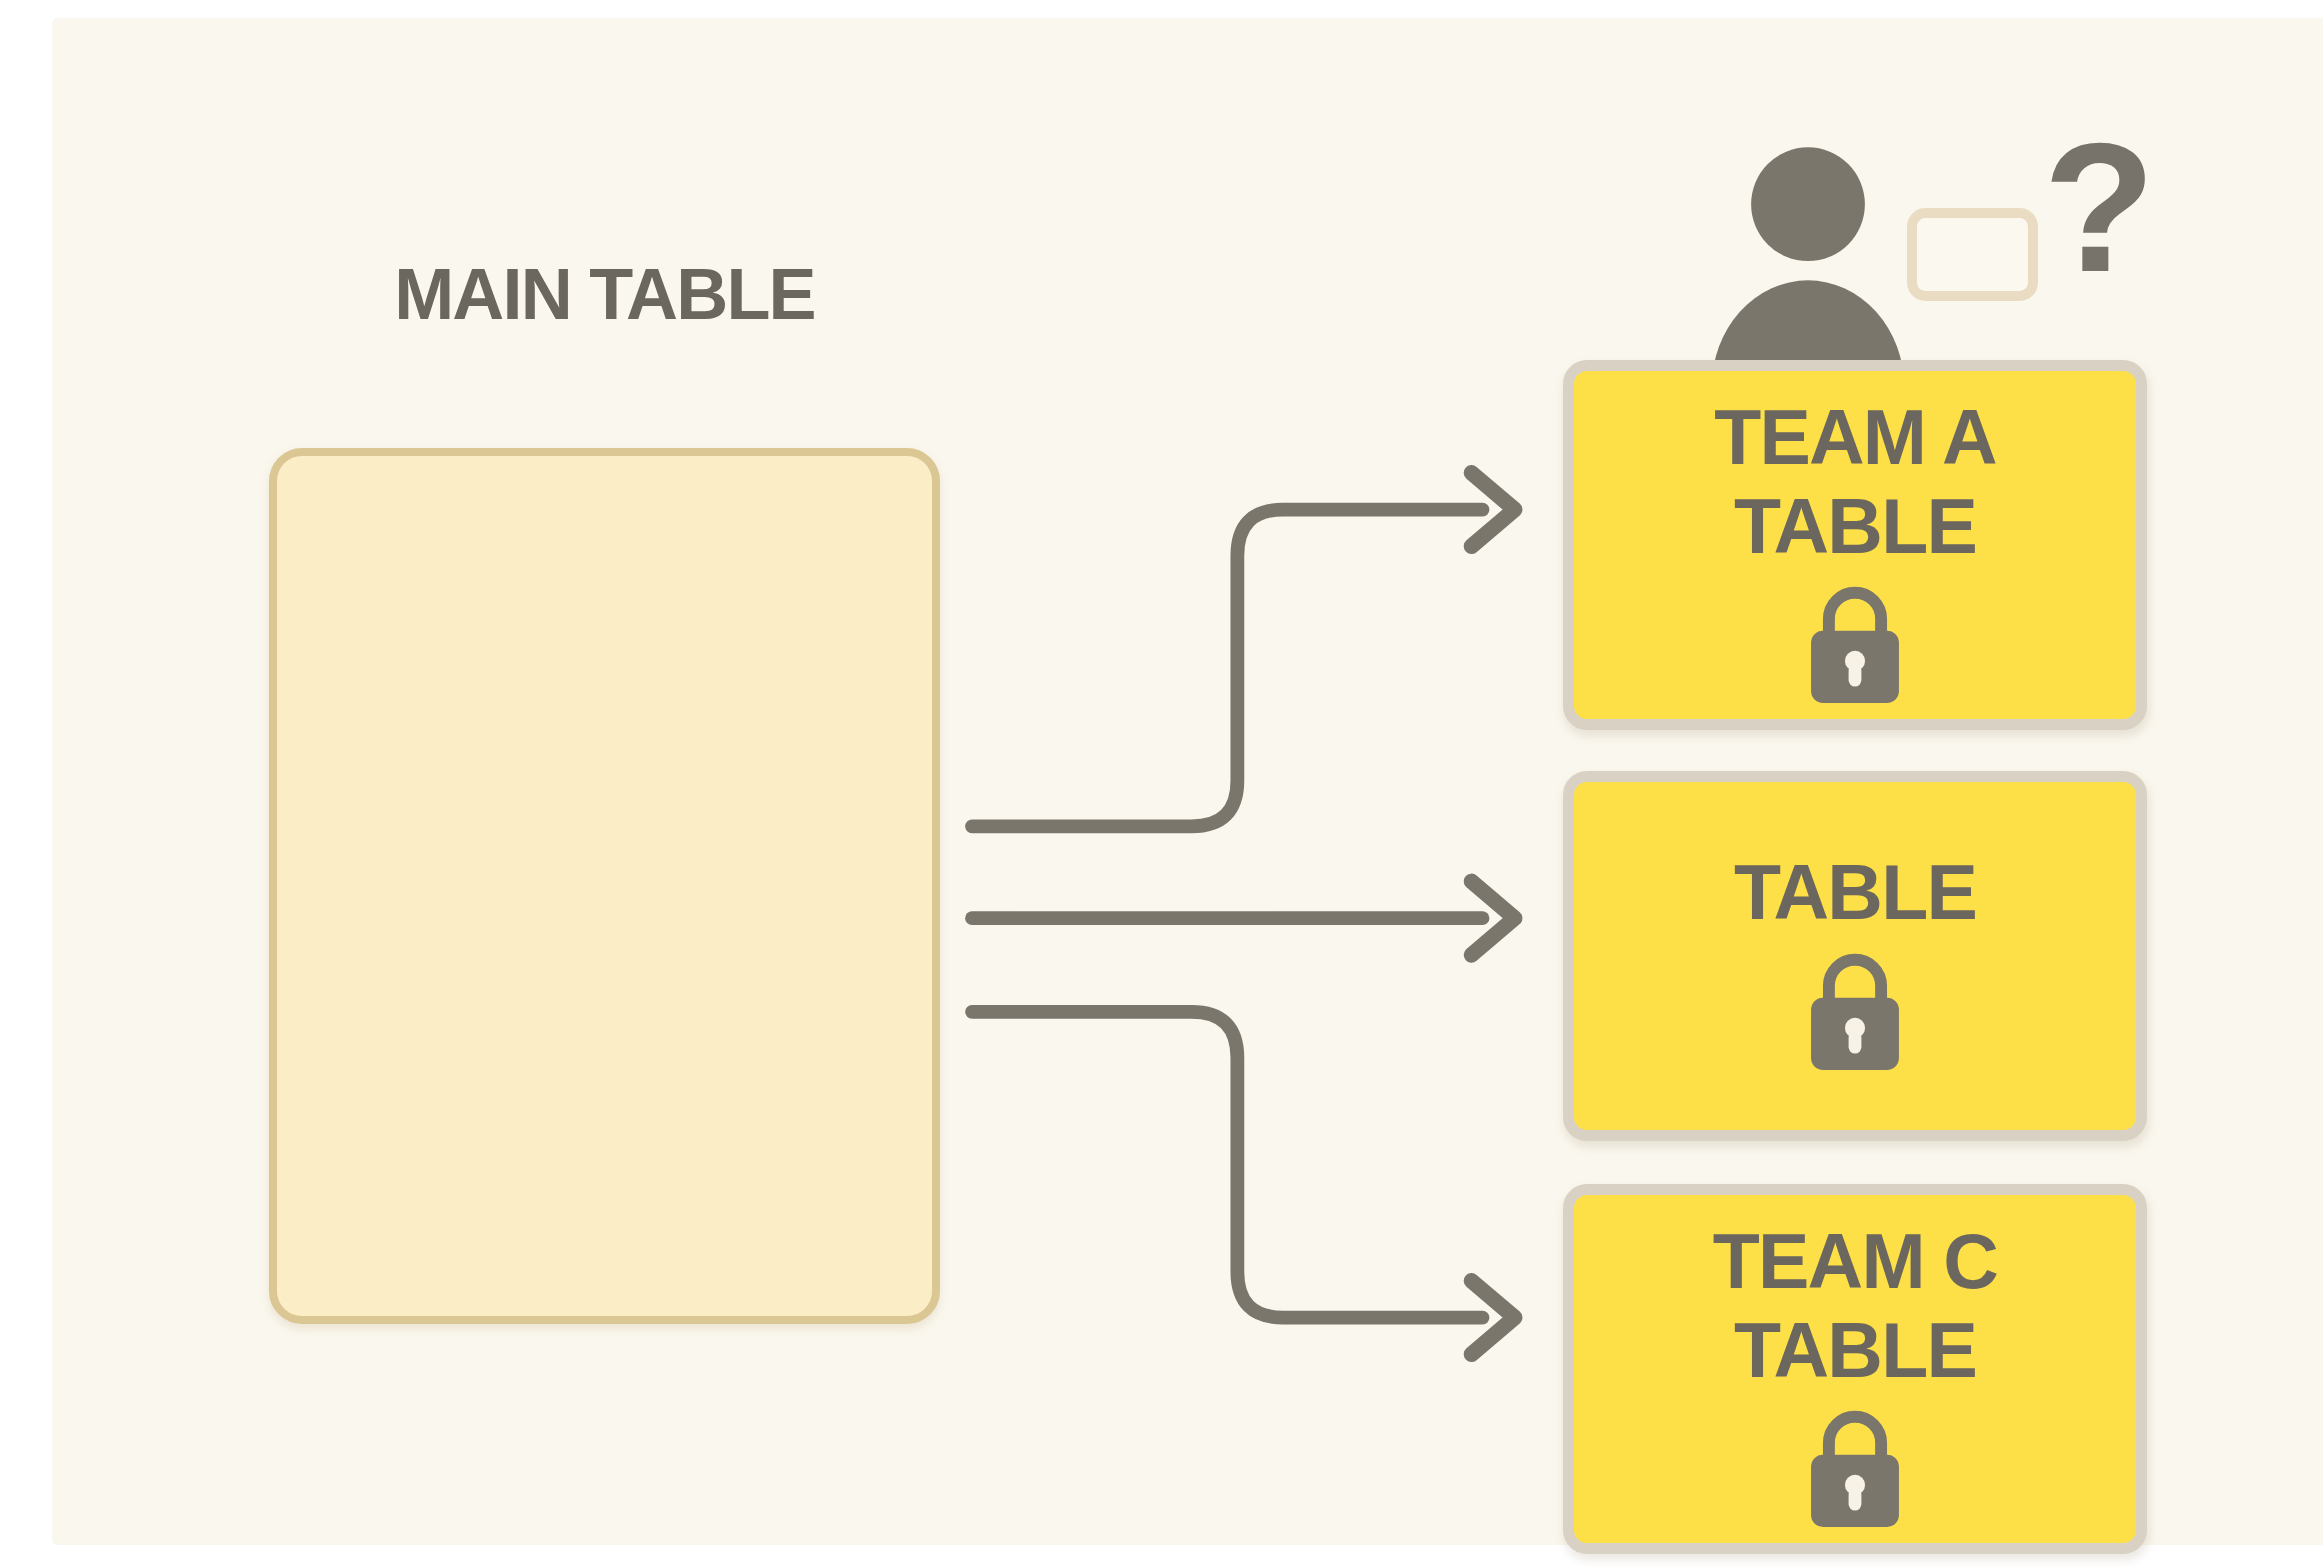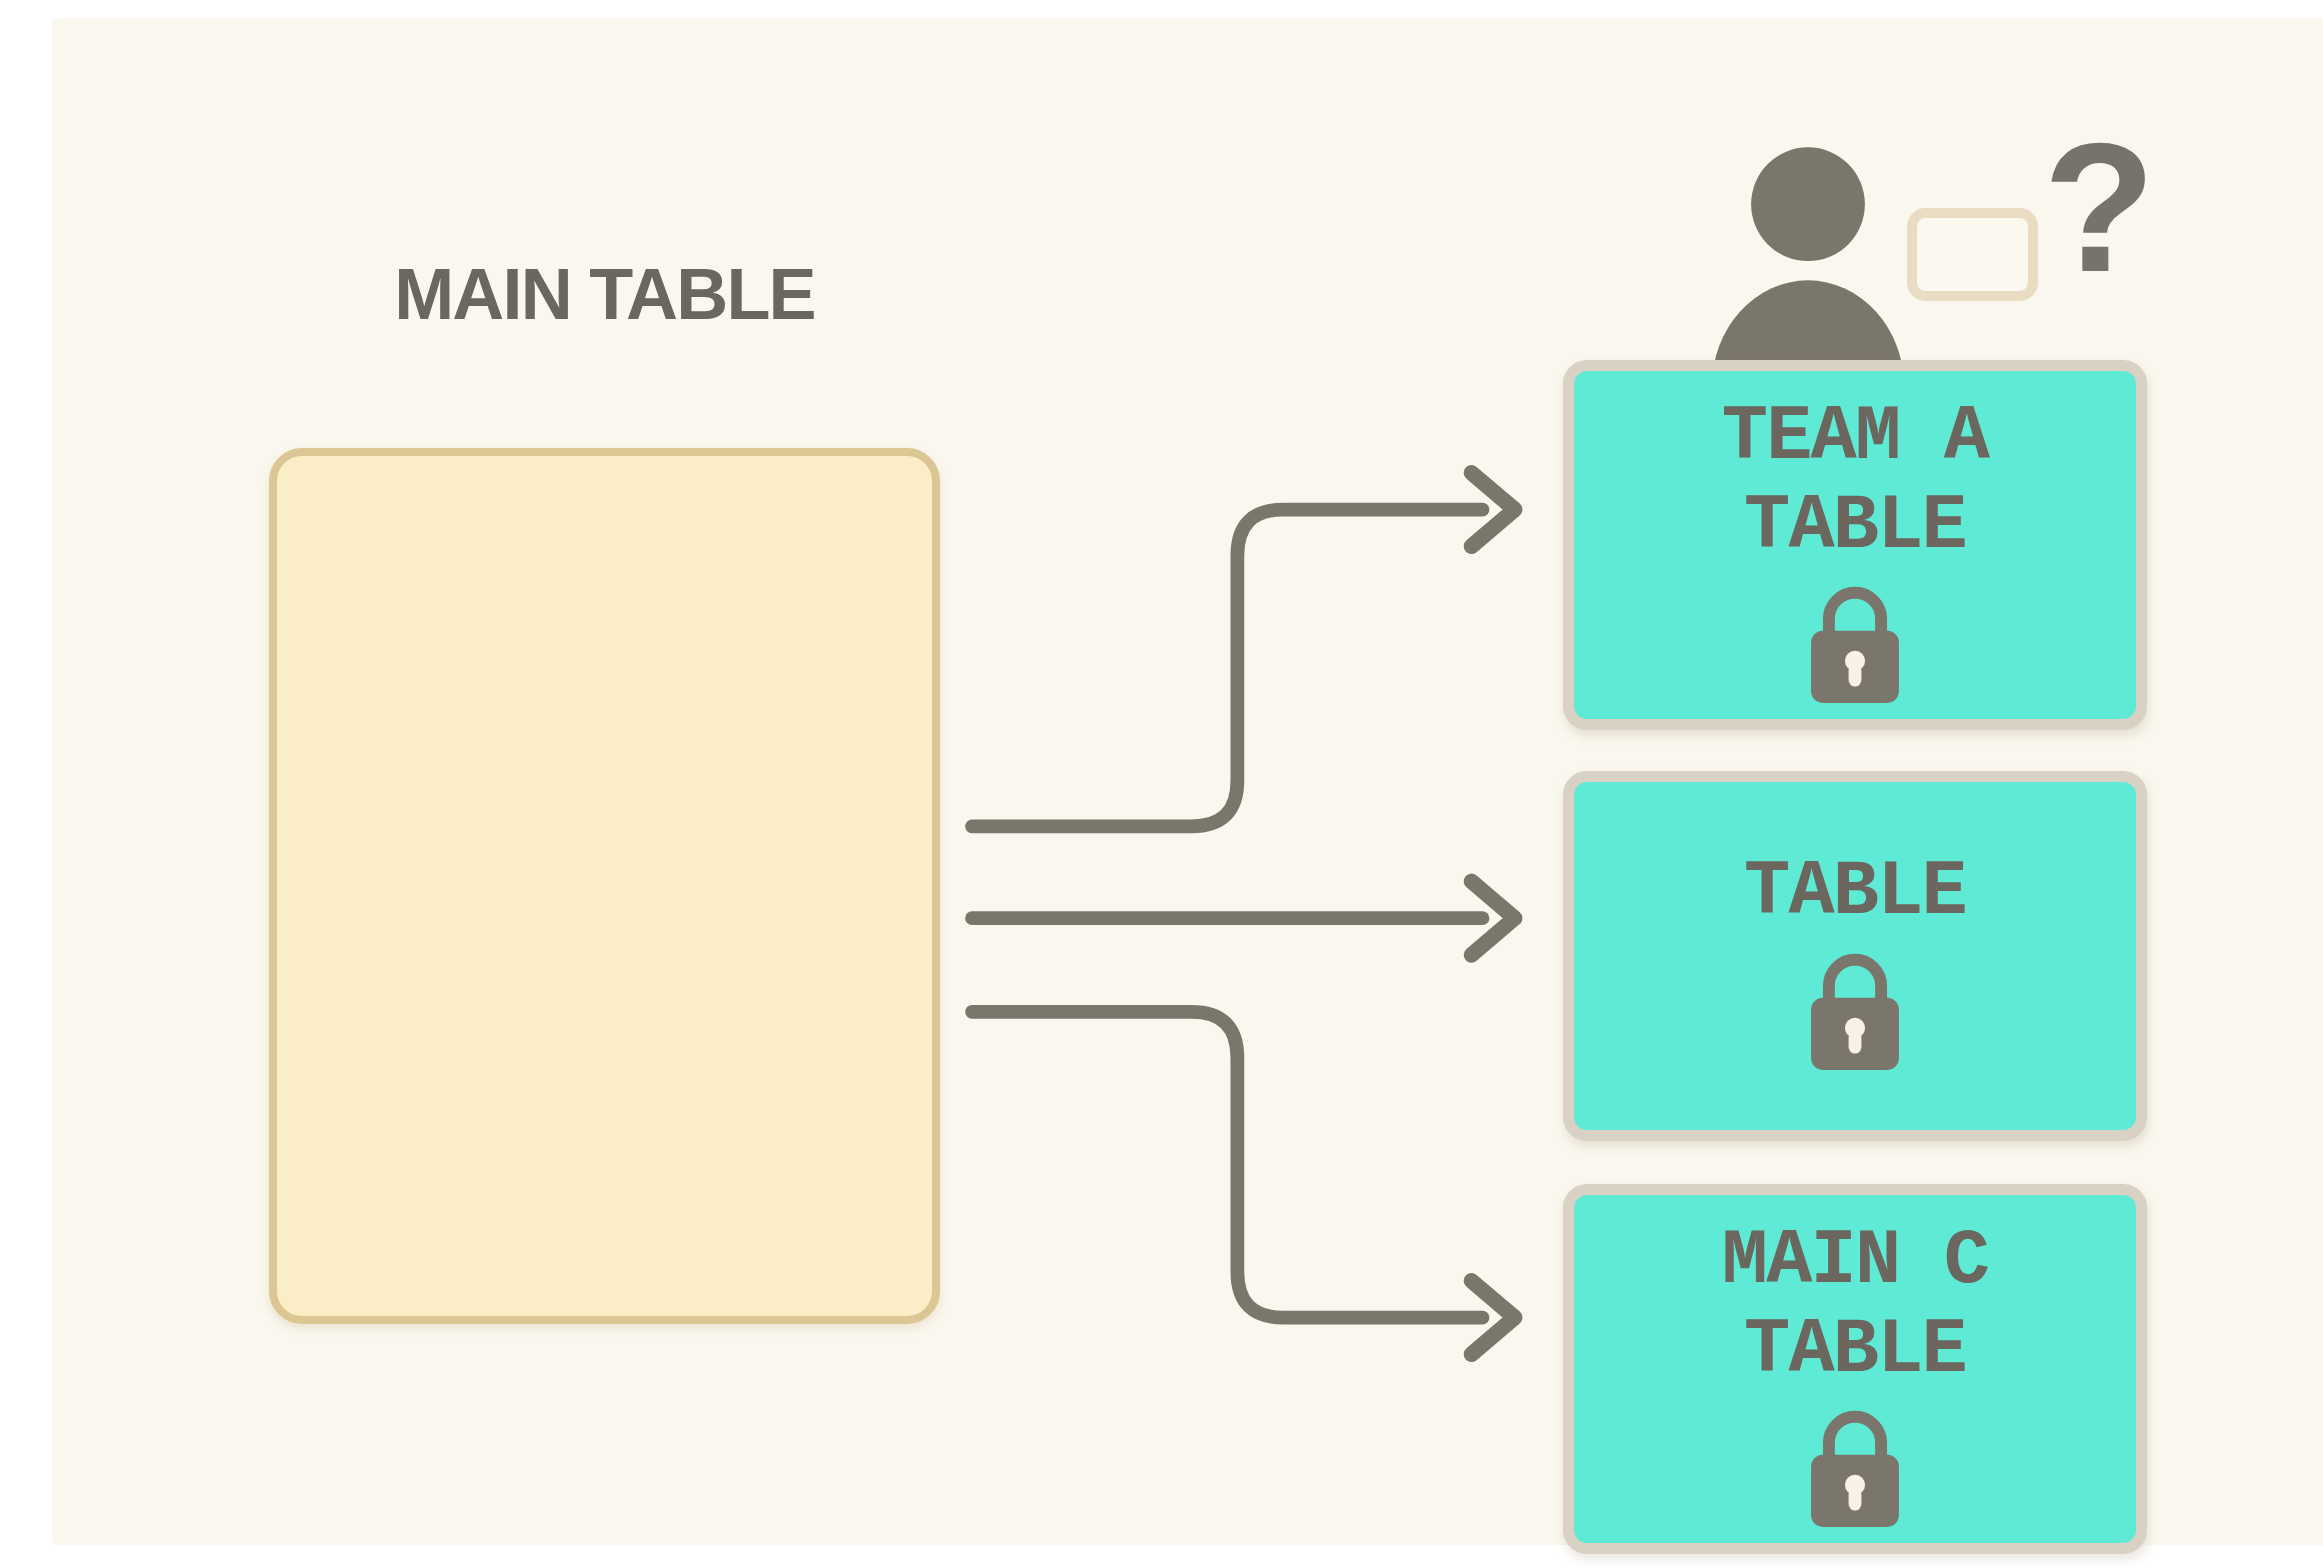--- a/index.html
+++ b/index.html
@@ -71,31 +71,30 @@
     line-height: 1;
     font-weight: bold;
     color: #77726a;
   }
   
   .team-box {
     position: absolute;
     left: 1511px;
     width: 584px; height: 370px;
     box-sizing: border-box;
-    background: #5eead4;
+    background: #fde047;
     border: 11px solid #d9d1c3;
     border-radius: 24px;
     box-shadow: 1.8px 5.5px 9.2px rgba(150,130,100,0.18);
     display: flex;
     flex-direction: column;
     align-items: center;
     justify-content: center;
     gap: 13px;
     padding-top: 5.5px;
-    font-family: Liberation Mono, monospace;
   }
   .team-box.a { top: 342px; }
   .team-box.b { top: 753px; }
   .team-box.c { top: 1166px; }
   .team-title {
     text-align: center;
     font-size: 77px;
     font-weight: bold;
     letter-spacing: -1.8px;
     line-height: 1.16;
@@ -151,21 +150,21 @@
     <svg class="lock" viewBox="0 0 96 130">
       <path d="M19.5 62 V38 A28.5 28.5 0 0 1 76.5 38 V62" fill="none" stroke="#7b766c" stroke-width="13"></path>
       <rect x="0" y="51" width="96" height="79" rx="13" fill="#7b766c"></rect>
       <circle cx="48" cy="84" r="11" fill="#f8f2e6"></circle>
       <rect x="41" y="88" width="14" height="24" rx="7" fill="#f8f2e6"></rect>
     </svg>
   </div>
 
   <div class="team-box c">
     <div class="team-title">
-      <span>MAIN C</span>
+      <span>TEAM C</span>
       <span>TABLE</span>
     </div>
     <svg class="lock" viewBox="0 0 96 130">
       <path d="M19.5 62 V38 A28.5 28.5 0 0 1 76.5 38 V62" fill="none" stroke="#7b766c" stroke-width="13"></path>
       <rect x="0" y="51" width="96" height="79" rx="13" fill="#7b766c"></rect>
       <circle cx="48" cy="84" r="11" fill="#f8f2e6"></circle>
       <rect x="41" y="88" width="14" height="24" rx="7" fill="#f8f2e6"></rect>
     </svg>
   </div>
 

